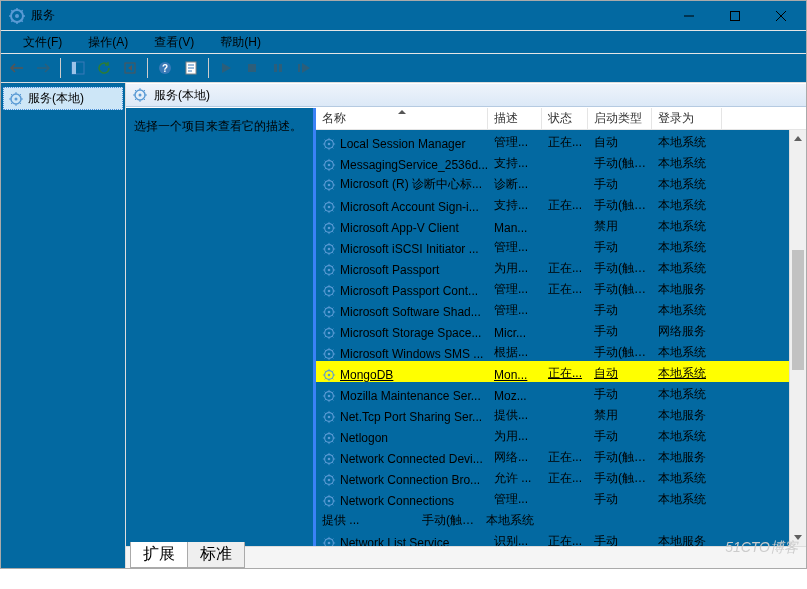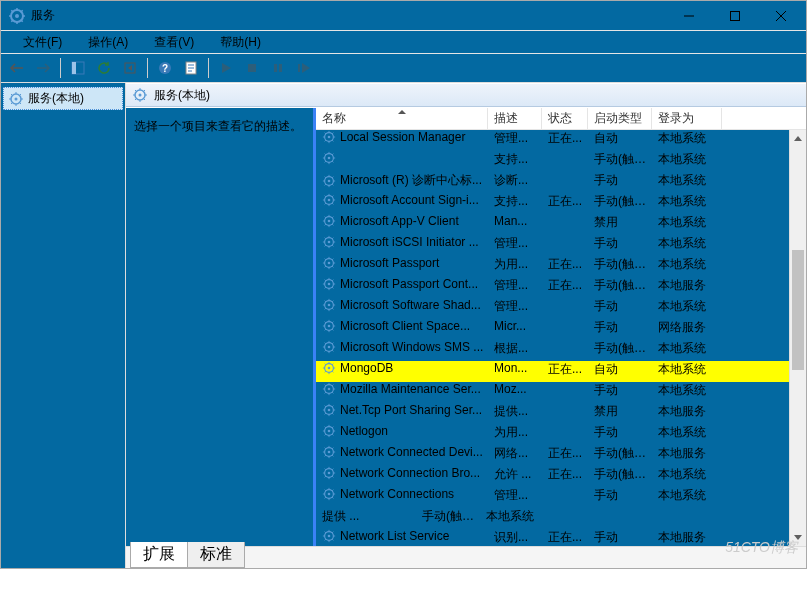--- a/index.html
+++ b/index.html
@@ -22,22 +22,22 @@
   .right-pane { flex: 1; display: flex; flex-direction: column; overflow: hidden; }
   .pane-header { height: 24px; background: linear-gradient(#eef4fb, #dce9f7); border-bottom: 1px solid #b5cae1; display: flex; align-items: center; padding: 0 6px; gap: 6px; border-top: 1px solid #fff; }
   .pane-header .icon { width: 16px; height: 16px; }
   .pane-body { flex: 1; display: flex; overflow: hidden; border-top: 1px solid #fff; }
   .detail-col { width: 190px; padding: 10px 8px; border-right: 3px solid #3b82f6; }
   .list-col { flex: 1; display: flex; flex-direction: column; overflow: hidden; }
   .list-header { height: 22px; display: flex; border-bottom: 1px solid #e5e5e5; background: #fff; }
   .lh-cell { display: flex; align-items: center; padding: 0 6px; border-right: 1px solid #e5e5e5; position: relative; color: #333; }
   .lh-cell.sort::after { content: ""; position: absolute; top: 2px; left: 50%; transform: translateX(-50%); border-left: 4px solid transparent; border-right: 4px solid transparent; border-bottom: 4px solid #555; }
   .list-rows { flex: 1; overflow-y: auto; overflow-x: hidden; }
-  .row { height: 21px; display: flex; align-items: flex-start; white-space: nowrap; }
-  .row.highlight { background: #ffff00; }
+  .row { height: 21px; display: flex; align-items: flex-end; white-space: nowrap; }
+  .row.highlight { background: #ffff00; text-decoration: underline; }
   .cell { padding: 0 6px; overflow: hidden; text-overflow: ellipsis; }
   .c-name { width: 172px; display: flex; align-items: center; gap: 4px; }
   .c-desc { width: 54px; }
   .c-status { width: 46px; }
   .c-startup { width: 64px; }
   .c-logon { width: 70px; }
   .gear-icon { width: 14px; height: 14px; flex-shrink: 0; }
   .tabs { height: 22px; display: flex; align-items: flex-end; padding: 0 4px; border-top: 1px solid #ddd; background: #f5f5f5; }
   .tab { padding: 2px 12px; border: 1px solid #aaa; border-top: none; background: #fff; margin-right: -1px; font-size: 16px; }
   .tab.active { background: #fff; position: relative; }
@@ -215,20 +215,21 @@
                   <div class="cell c-startup">自动</div>
                   <div class="cell c-logon">本地系统</div>
                 </div>
                 <div class="row">
                   <div class="cell c-name">
                     <svg class="gear-icon" viewBox="0 0 16 16">
                       <circle cx="8" cy="8" r="5" fill="none" stroke="#5b9bd5" stroke-width="1.3"></circle>
                       <circle cx="8" cy="8" r="1.5" fill="#5b9bd5"></circle>
                       <path d="M8 1v2M8 13v2M1 8h2M13 8h2M3 3l1.4 1.4M11.6 11.6L13 13M3 13l1.4-1.4M11.6 4.4L13 3" stroke="#5b9bd5"></path>
                     </svg>
+                    <span>MessagingService_2536d...</span>
                   </div>
                   <div class="cell c-desc">支持...</div>
                   <div class="cell c-status"></div>
                   <div class="cell c-startup">手动(触发...</div>
                   <div class="cell c-logon">本地系统</div>
                 </div>
                 <div class="row">
                   <div class="cell c-name">
                     <svg class="gear-icon" viewBox="0 0 16 16">
                       <circle cx="8" cy="8" r="5" fill="none" stroke="#5b9bd5" stroke-width="1.3"></circle>
@@ -326,21 +327,21 @@
                   <div class="cell c-startup">手动</div>
                   <div class="cell c-logon">本地系统</div>
                 </div>
                 <div class="row">
                   <div class="cell c-name">
                     <svg class="gear-icon" viewBox="0 0 16 16">
                       <circle cx="8" cy="8" r="5" fill="none" stroke="#5b9bd5" stroke-width="1.3"></circle>
                       <circle cx="8" cy="8" r="1.5" fill="#5b9bd5"></circle>
                       <path d="M8 1v2M8 13v2M1 8h2M13 8h2M3 3l1.4 1.4M11.6 11.6L13 13M3 13l1.4-1.4M11.6 4.4L13 3" stroke="#5b9bd5"></path>
                     </svg>
-                    <span>Microsoft Client Space...</span>
+                    <span>Microsoft Storage Space...</span>
                   </div>
                   <div class="cell c-desc">Micr...</div>
                   <div class="cell c-status"></div>
                   <div class="cell c-startup">手动</div>
                   <div class="cell c-logon">网络服务</div>
                 </div>
                 <div class="row">
                   <div class="cell c-name">
                     <svg class="gear-icon" viewBox="0 0 16 16">
                       <circle cx="8" cy="8" r="5" fill="none" stroke="#5b9bd5" stroke-width="1.3"></circle>

